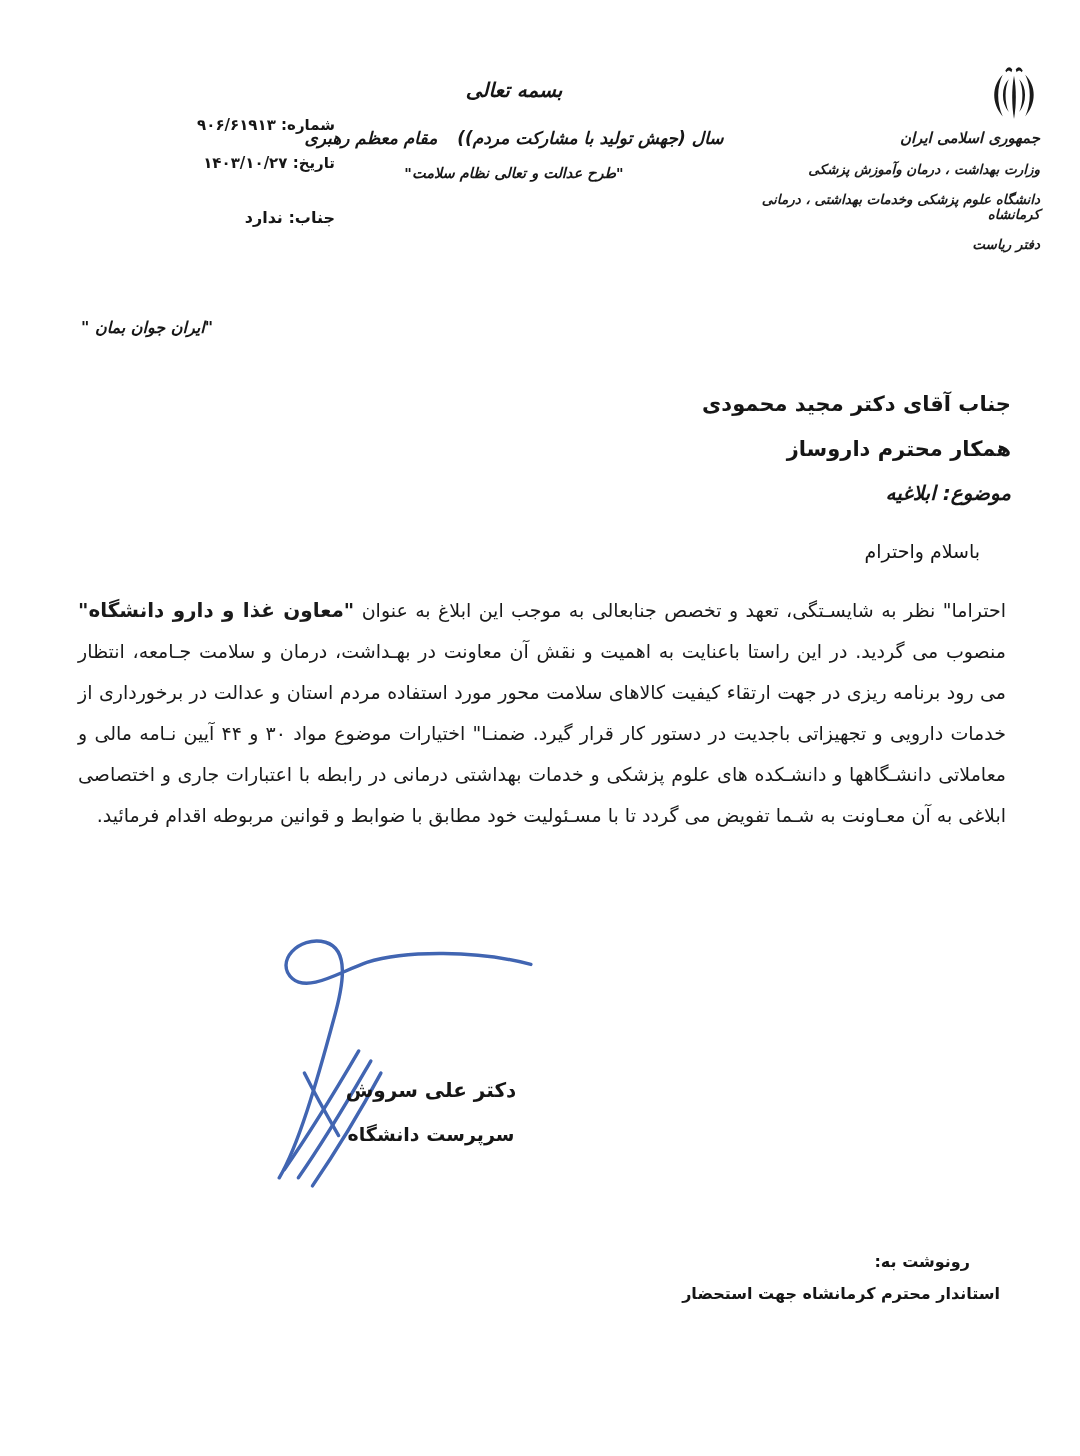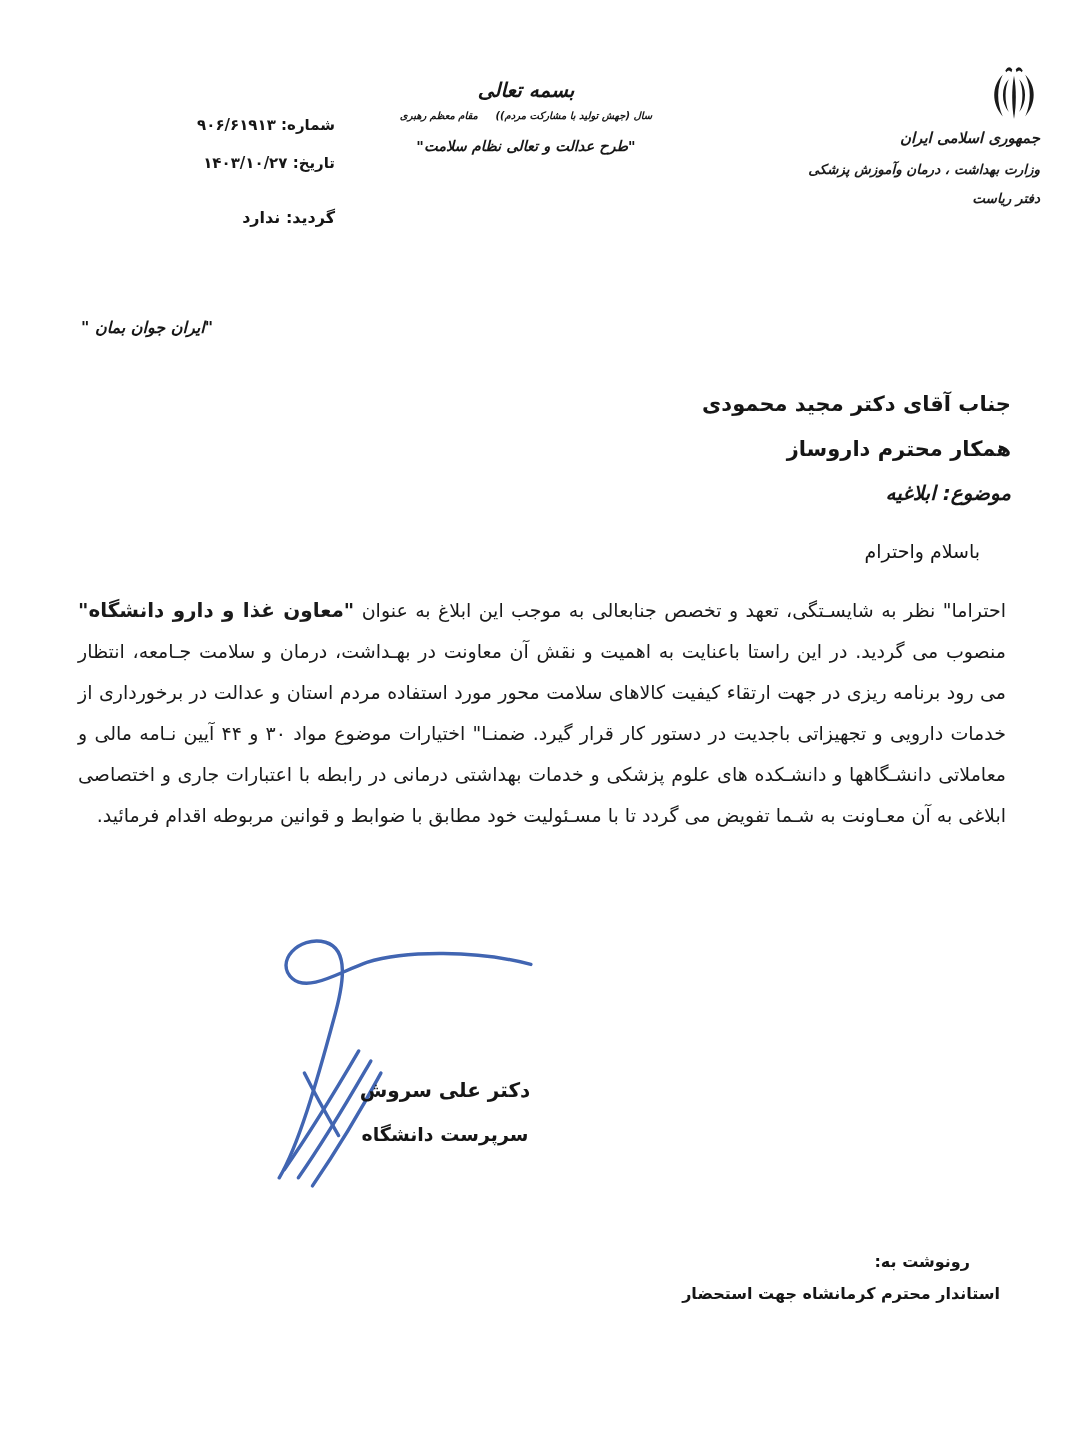--- a/index.html
+++ b/index.html
@@ -17,23 +17,23 @@
   
   .letterhead{left:auto;right:40px;top:64px;width:290px;}
   .emblem{width:52px;height:58px;display:inline-block;}
   .lh-line{font-style:italic;font-weight:700;color:#1b1b1b;line-height:1.1;}
   .lh-country{font-size:15px;margin-top:4px;}
   .lh-ministry{font-size:13.5px;margin-top:15px;}
   .lh-univ{font-size:13.5px;margin-top:16px;}
   .lh-office{font-size:13.5px;margin-top:15px;}
 
   
-  .center-header{left:316px;top:78px;width:420px;text-align:center;}
+  .center-header{left:304px;top:78px;width:420px;text-align:center;}
   .bismillah{font-size:20px;font-weight:700;font-style:italic;}
-  .year-line{font-size:10px;font-style:italic;font-weight:600;margin-top:8px;white-space:nowrap;}
+  .year-line{font-size:17px;font-style:italic;font-weight:600;margin-top:26px;white-space:nowrap;}
   .year-line .attrib{margin-right:14px;display:inline-block;}
   .plan-line{font-size:14.5px;font-style:italic;font-weight:600;margin-top:17px;}
 
   
   .meta{left:100px;top:116px;width:235px;text-align:left;direction:rtl;}
   .meta-line{font-size:15px;font-weight:700;white-space:nowrap;text-align:right;}
   .meta-line .val{font-weight:700;}
   .meta-date{margin-top:20px;}
   .meta-attach{margin-top:36px;font-size:16px;margin-left:30px;}
 
@@ -50,21 +50,21 @@
   .salutation{right:100px;top:540px;font-size:19px;margin-left:44px;}
 
   
   .body-par{left:78px;top:590px;width:928px;
     font-size:19px;line-height:41px;
     text-align:justify;text-justify:inter-word;color:#1a1a1a;}
   .body-par .bold{font-weight:700;font-size:20px;}
 
   
   .sig-svg{left:246px;top:922px;width:302px;height:272px;}
-  .sig-text{left:332px;top:1080px;width:226px;text-align:center;}
+  .sig-text{left:318px;top:1080px;width:226px;text-align:center;}
   .sig-name{font-size:20px;font-weight:700;line-height:1;}
   .sig-title{font-size:19px;font-weight:700;margin-top:25px;line-height:1;}
 
   
   .cc{right:80px;top:1254px;text-align:right;}
   .cc .cc-label{font-size:16px;font-weight:700;margin-left:0;margin-right:30px;line-height:1;}
   .cc .cc-item{font-size:16px;font-weight:700;margin-top:16px;line-height:1;}
 </style>
 </head>
 <body>
@@ -82,20 +82,21 @@
         <path d="M36,17 C45,26 45,44 36,55 C41,44 41,27 36,17 Z"></path>
         <path d="M24,17 C15,26 15,44 24,55 C19,44 19,27 24,17 Z"></path>
 
         <path d="M43,12 C56,25 56,45 43,60 C50,45 50,26 43,12 Z"></path>
         <path d="M17,12 C4,25 4,45 17,60 C10,45 10,26 17,12 Z"></path>
       </g>
     </svg>
   </span>
   <div class="lh-line lh-country">جمهوری اسلامی ایران</div>
   <div class="lh-line lh-ministry">وزارت بهداشت ، درمان وآموزش پزشکی</div>
+  <div class="lh-line lh-univ">دانشگاه علوم پزشکی وخدمات بهداشتی ، درمانی کرمانشاه</div>
   <div class="lh-line lh-office">دفتر ریاست</div>
 </div>
 
 <div class="abs center-header">
   <div class="bismillah">بسمه تعالی</div>
   <div class="year-line">
     <span>سال (جهش تولید با مشارکت مردم))</span>
     <span class="attrib">مقام معظم رهبری</span>
   </div>
   <div class="plan-line">"طرح عدالت و تعالی نظام سلامت"</div>
@@ -104,21 +105,21 @@
 <div class="abs meta">
   <div class="meta-line">
     <span>شماره:</span>
     <span class="val">۹۰۶/۶۱۹۱۳</span>
   </div>
   <div class="meta-line meta-date">
     <span>تاریخ:</span>
     <span class="val">۱۴۰۳/۱۰/۲۷</span>
   </div>
   <div class="meta-line meta-attach">
-    <span>گردید:</span>
+    <span>جناب:</span>
     <span class="val">ندارد</span>
   </div>
 </div>
 
 <div class="abs iran-young">"ایران جوان بمان "</div>
 
 <div class="abs recipient">
   <div class="r1">جناب آقای  دکتر مجید محمودی</div>
   <div class="r2">همکار محترم داروساز</div>
   <div class="subject">موضوع: ابلاغیه</div>

